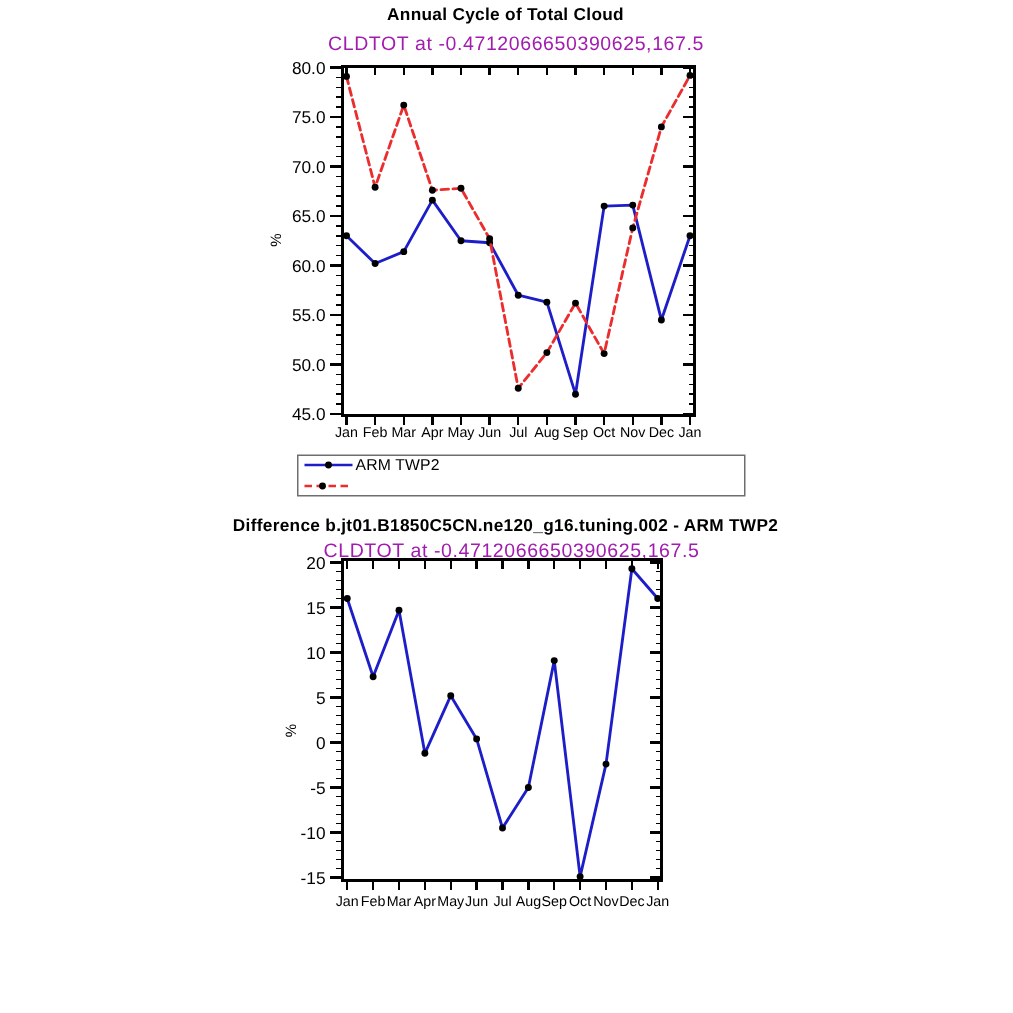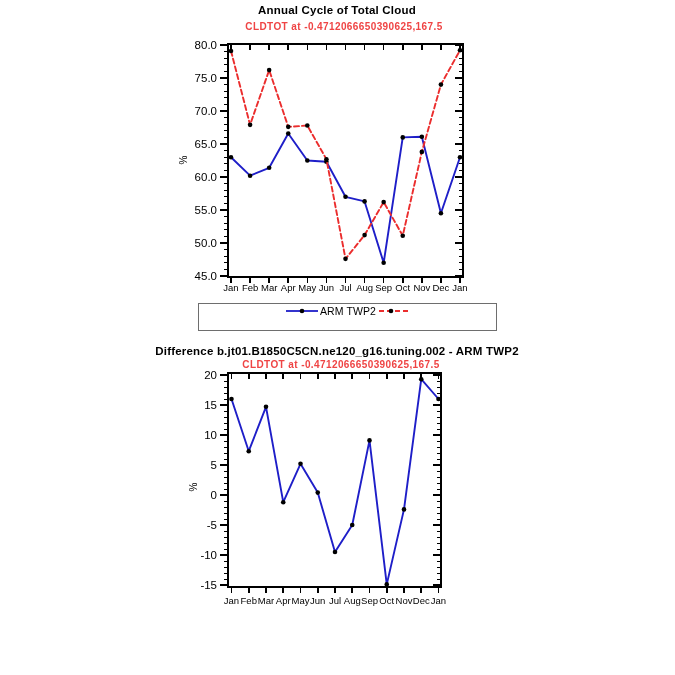--- a/index.html
+++ b/index.html
@@ -6,28 +6,28 @@
   #canvas {
     position:relative; width:675px; height:675px; background:#ffffff;
     font-family:"Liberation Sans", sans-serif; overflow:hidden;
   }
   .abs { position:absolute; }
   .chart-title {
     font-weight:bold; font-size:11.5px; color:#000;
     white-space:nowrap; transform:translateX(-50%); letter-spacing:0.2px;
   }
   .chart-subtitle {
-    font-size:10px; color:#ef4444; white-space:nowrap;
-    transform:translateX(-50%); letter-spacing:0.4px;font-weight:bold;
+    font-size:13px; color:#a21caf; white-space:nowrap;
+    transform:translateX(-50%); letter-spacing:0.4px;
   }
   svg.chart-layer { position:absolute; left:0; top:0; pointer-events:none; }
   #legend-box {
     left:198px; top:303px; width:299px; height:28px;
     border:1px solid #6e6e6e; background:#ffffff;
-    display:flex; justify-content:center; gap:1px;
+    display:flex; flex-direction:column; justify-content:center; gap:1px;
     padding-left:2px; box-sizing:border-box;
   }
   .legend-row { display:flex; align-items:center; height:13px; }
   .legend-row svg { flex:0 0 auto; }
   .legend-label { font-size:10.5px; color:#000; white-space:nowrap; letter-spacing:0.1px; }
 </style>
 </head>
 <body>
 
 <div id="canvas">

